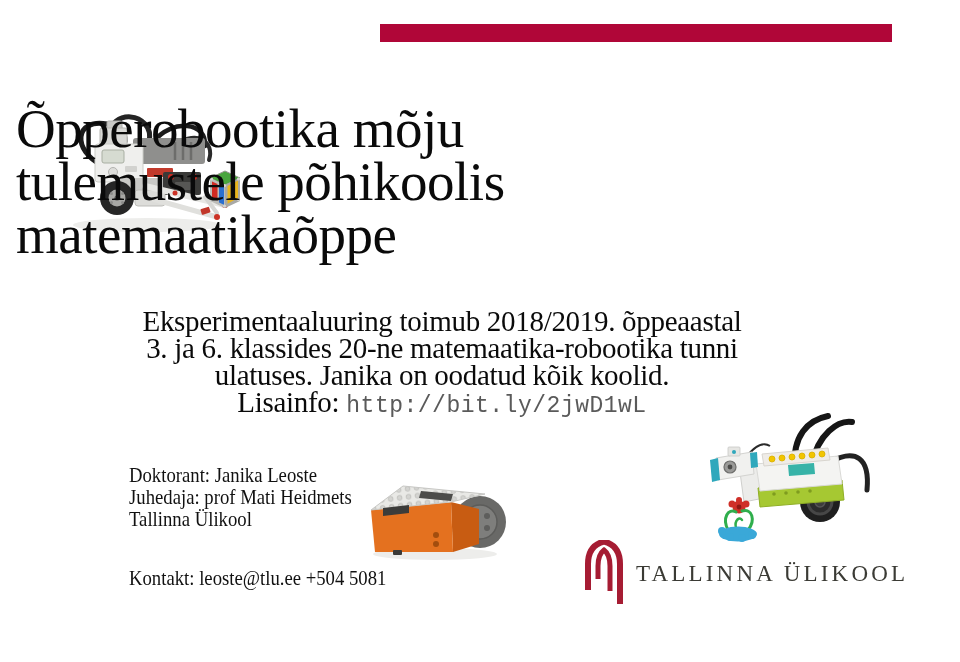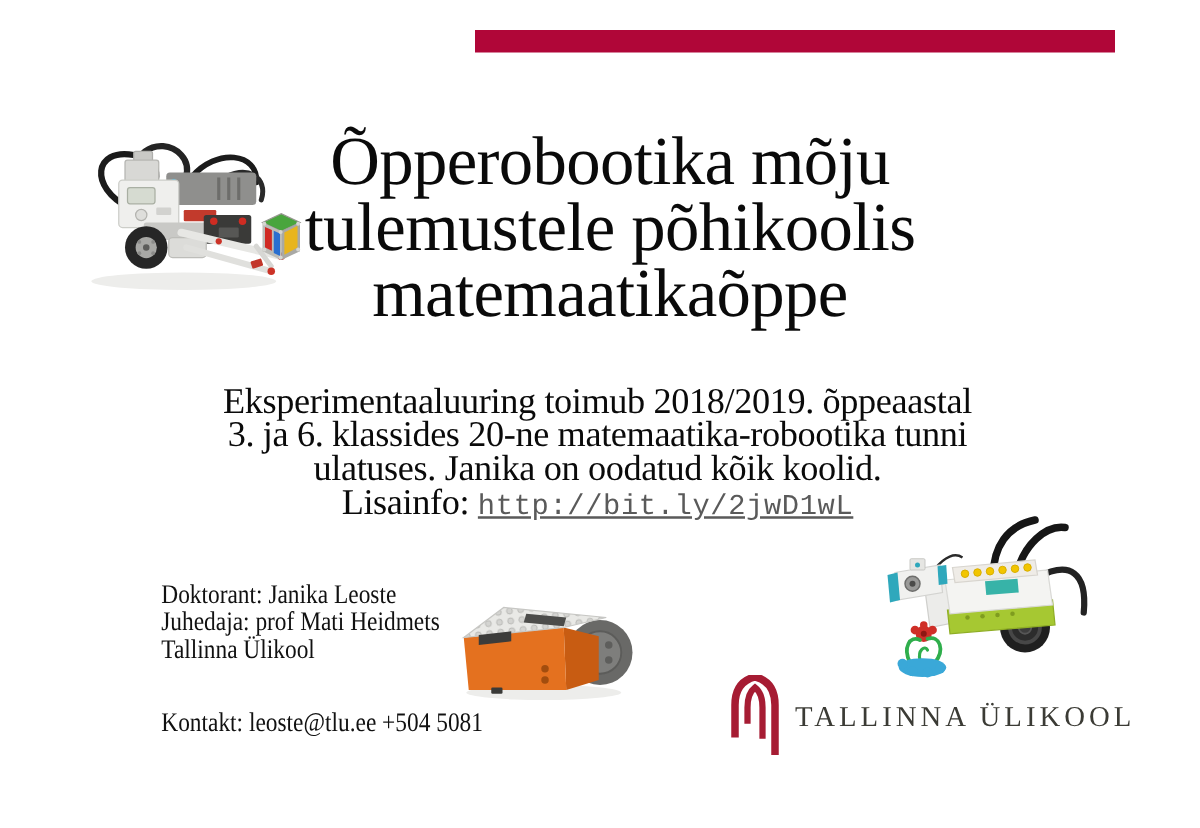--- a/index.html
+++ b/index.html
@@ -2,29 +2,29 @@
 <html><head>
 <meta charset="utf-8">
 <style>
   html,body{margin:0;padding:0;background:#ffffff;}
   .slide{
     position:relative;width:960px;height:662px;background:#ffffff;
     overflow:hidden;font-family:"Liberation Serif",serif;color:#000;
   }
   .accent-bar{position:absolute;left:380px;top:24px;width:512px;height:18px;background:#B00638;}
   .title{
-    position:absolute;left:16px;top:102px;width:944px;text-align:center;
+    position:absolute;left:16px;top:102px;width:944px;text-align:left;
     font-size:55px;line-height:53px;letter-spacing:-0.5px;color:#0a0a0a;
   }
   .body-text{
     position:absolute;left:0;top:308px;width:884px;text-align:center;
-    font-size:29px;line-height:27px;color:#0a0a0a;letter-spacing:-0.3px;padding-left:36px;
+    font-size:29px;line-height:27px;color:#0a0a0a;letter-spacing:-0.3px;
   }
   .lisainfo-url{
-    font-family:"Liberation Mono",monospace;font-size:23px;letter-spacing:0.5px;text-decoration:underline;
+    font-family:"Liberation Mono",monospace;font-size:23px;letter-spacing:0.5px;
   }
   .left-info{
     position:absolute;left:129px;top:464px;width:320px;
     font-size:21.5px;line-height:22px;color:#111;
     transform:scaleX(0.87);transform-origin:left top;white-space:nowrap;
   }
   .kontakt-line{
     position:absolute;left:129px;top:566px;width:360px;
     font-size:21.5px;color:#111;transform:scaleX(0.87);transform-origin:left top;
     white-space:nowrap;

